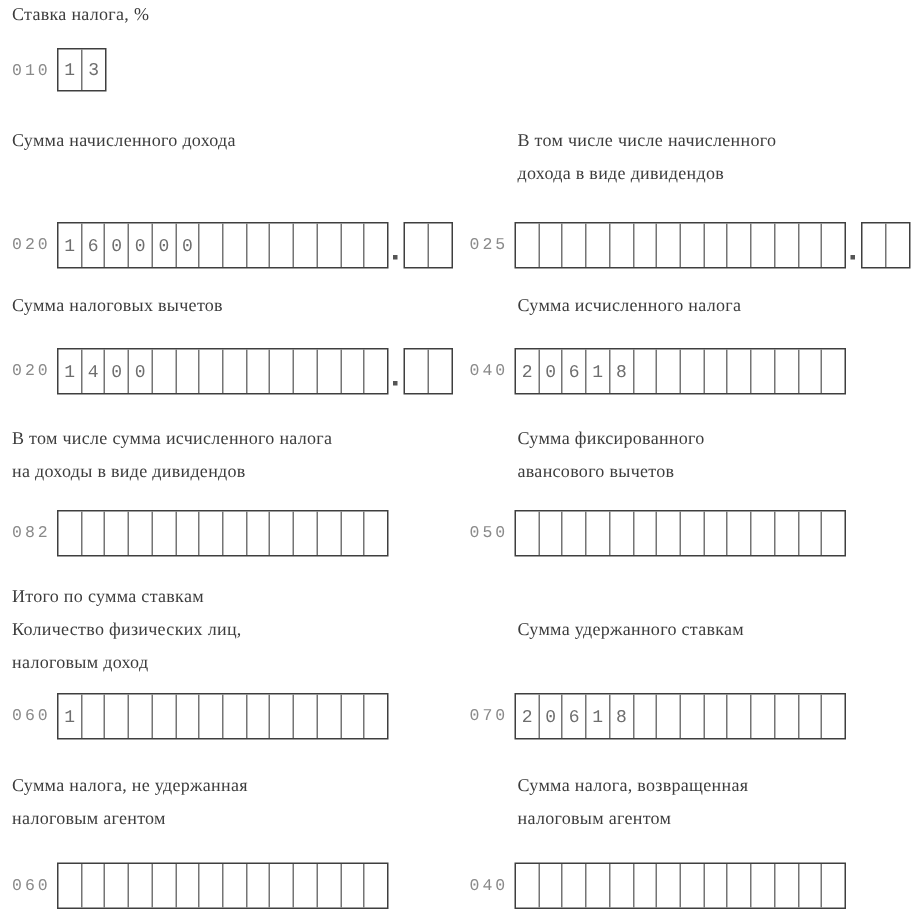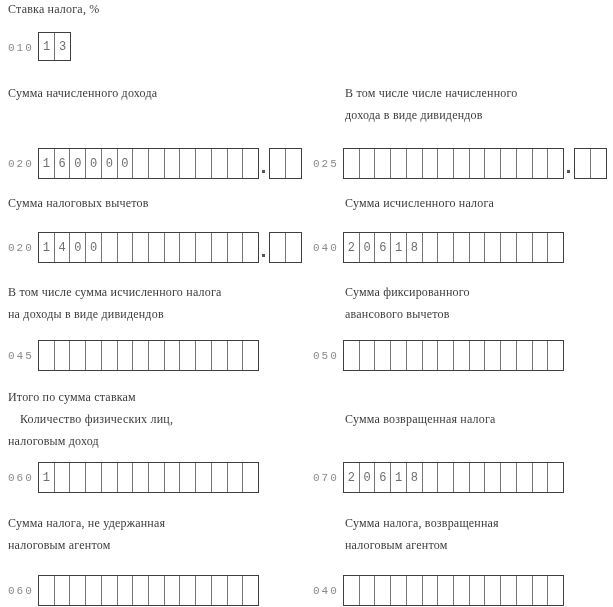--- a/index.html
+++ b/index.html
@@ -133,21 +133,21 @@
       <div class="cell"></div>
       <div class="cell"></div>
       <div class="cell"></div>
     </div>
 
   <div class="lbl" style="left:8px;top:285px">В том числе сумма исчисленного налога</div>
   <div class="lbl" style="left:8px;top:307px">на доходы в виде дивидендов</div>
   <div class="lbl" style="left:345px;top:285px">Сумма фиксированного</div>
   <div class="lbl" style="left:345px;top:307px">авансового вычетов</div>
 
-  <div class="code" style="left:8px;top:350px">045</div>
+  <div class="code" style="left:8px;top:350px">082</div>
   <div class="box" style="left:38px;top:340px;width:221px">
       <div class="cell"></div>
       <div class="cell"></div>
       <div class="cell"></div>
       <div class="cell"></div>
       <div class="cell"></div>
       <div class="cell"></div>
       <div class="cell"></div>
       <div class="cell"></div>
       <div class="cell"></div>
@@ -170,23 +170,23 @@
       <div class="cell"></div>
       <div class="cell"></div>
       <div class="cell"></div>
       <div class="cell"></div>
       <div class="cell"></div>
       <div class="cell"></div>
       <div class="cell"></div>
     </div>
 
   <div class="lbl" style="left:8px;top:390px">Итого по сумма ставкам</div>
-  <div class="lbl" style="left:20px;top:412px">Количество физических лиц,</div>
+  <div class="lbl" style="left:8px;top:412px">Количество физических лиц,</div>
   <div class="lbl" style="left:8px;top:434px">налоговым доход</div>
-  <div class="lbl" style="left:345px;top:412px">Сумма возвращенная налога</div>
+  <div class="lbl" style="left:345px;top:412px">Сумма удержанного ставкам</div>
 
   <div class="code" style="left:8px;top:472px">060</div>
   <div class="box" style="left:38px;top:462px;width:221px">
       <div class="cell">1</div>
       <div class="cell"></div>
       <div class="cell"></div>
       <div class="cell"></div>
       <div class="cell"></div>
       <div class="cell"></div>
       <div class="cell"></div>

